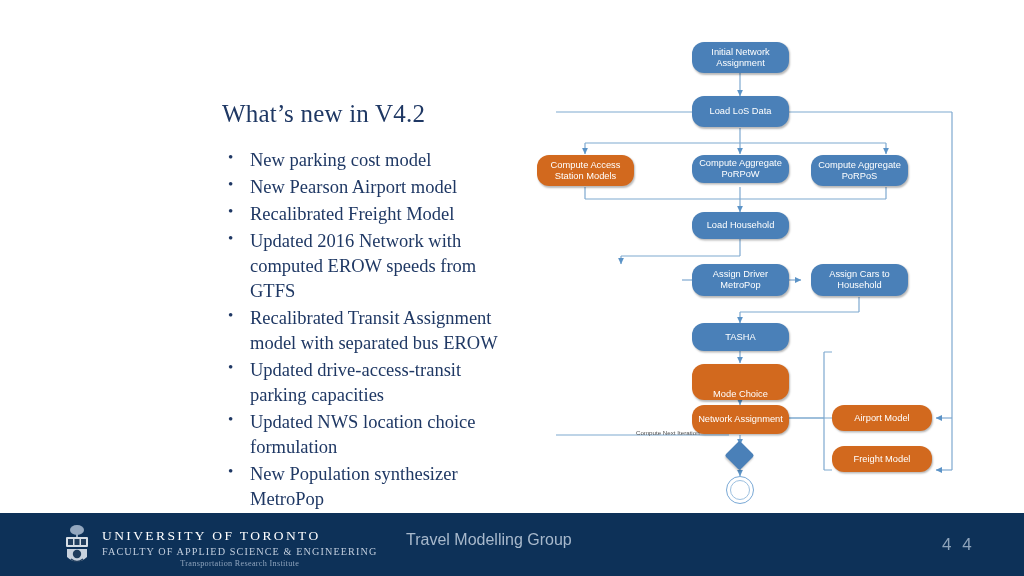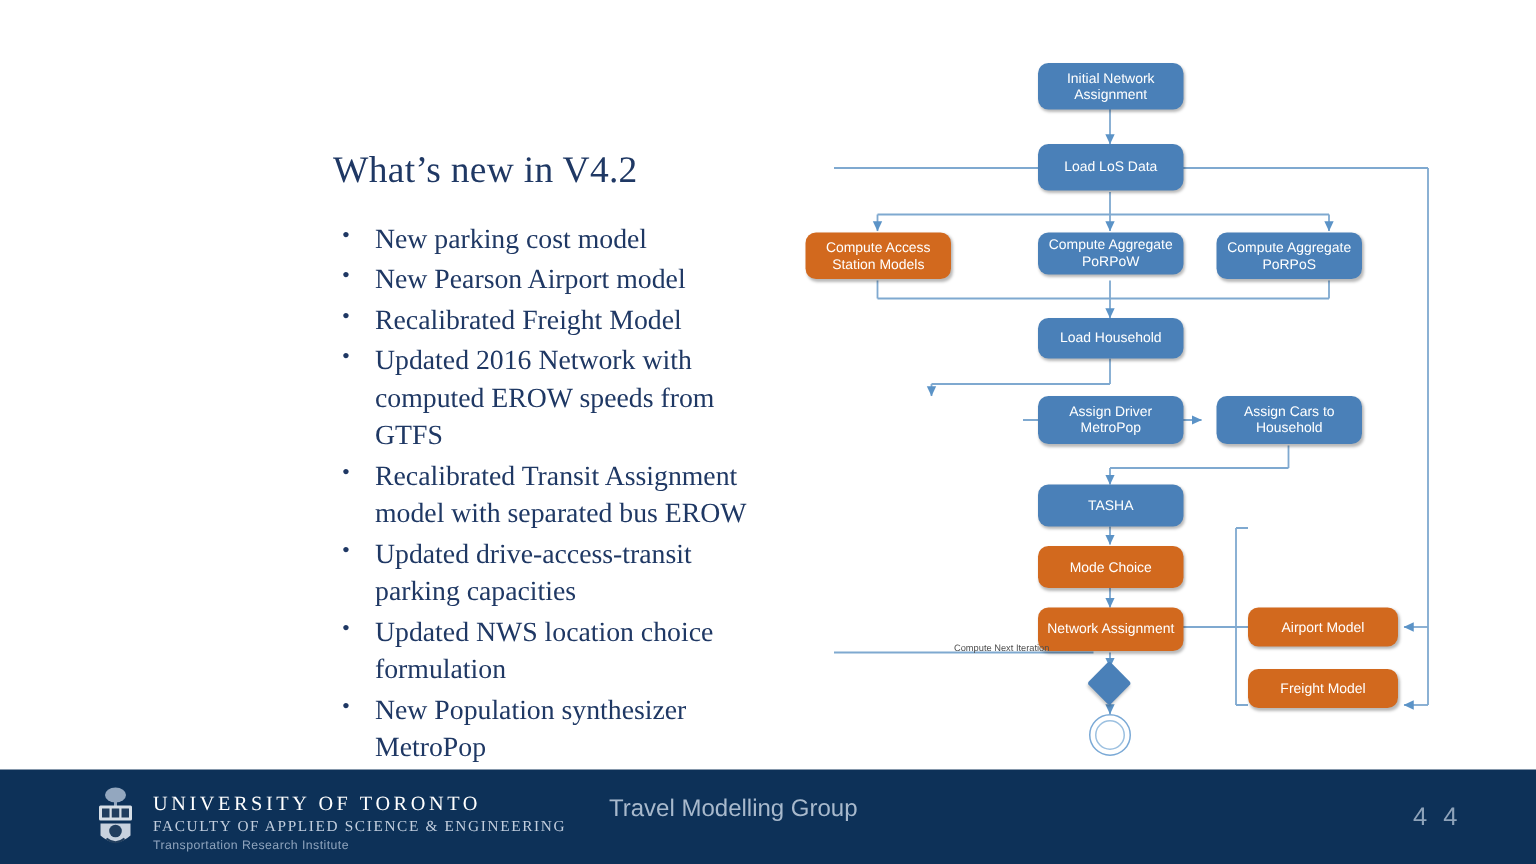--- a/index.html
+++ b/index.html
@@ -23,21 +23,21 @@
     font-size:18.5px;line-height:1.355;color:#1F3864;
   }
   #bullet-list li:before{
     content:"\2022";position:absolute;left:6px;top:-1px;font-size:15px;color:#1F3864;
   }
 
   
   #flowchart{position:absolute;left:556px;top:24px;width:420px;height:480px;}
   #flowchart svg{position:absolute;left:0;top:0;}
   .node{
-    position:absolute;border-radius:7px;color:#fff;display:flex;align-items:center;
+    position:absolute;border-radius:12px;color:#fff;display:flex;align-items:center;
     justify-content:center;text-align:center;line-height:1.15;
     font-family:"Liberation Sans",sans-serif;font-size:9.3px;
     box-shadow:1px 1.5px 2px rgba(0,0,0,.28);
     padding:0;box-sizing:border-box;
   }
   .blue{background:#4a80b8;}
   .orange{background:#d2691e;}
   .edge-label{
     position:absolute;font-family:"Liberation Sans",sans-serif;
     font-size:6.2px;color:#4f4f4f;white-space:nowrap;
@@ -66,21 +66,21 @@
   #logo-line1{
     font-size:13.5px;letter-spacing:2.4px;color:#ffffff;
     font-family:"Liberation Serif",serif;line-height:1.15;
   }
   #logo-line2{
     font-size:10.2px;letter-spacing:1.1px;color:#c2cede;
     font-family:"Liberation Serif",serif;line-height:1.35;margin-top:1px;
   }
   #logo-line3{
     font-size:8.2px;letter-spacing:.3px;color:#8fa4bd;
-    font-family:Liberation Sans, sans-serif;line-height:1.3;margin-top:1px;
+    font-family:Liberation Serif, serif;line-height:1.3;margin-top:1px;text-align:center;
   }
   #footer-title{
     position:absolute;left:406px;top:18px;font-size:16px;color:#a8b9cc;
     font-family:"Liberation Sans",sans-serif;
   }
   #page-number{
     position:absolute;left:942px;top:22px;font-size:17px;color:#8ea3ba;
     font-family:"Liberation Sans",sans-serif;letter-spacing:3px;
   }
 </style>
@@ -181,21 +181,21 @@
     </div>
 
     <div class="node blue" style="left:255px;top:240px;width:97px;height:32px;">
       <span>Assign Cars to Household</span>
     </div>
 
     <div class="node blue" style="left:136px;top:299px;width:97px;height:28px;">
       <span>TASHA</span>
     </div>
 
-    <div class="node orange" style="left:136px;top:340px;width:97px;height:28px;">
+    <div class="node orange" style="left:136px;top:340px;width:97px;height:36px;align-items:flex-end;">
       <span>Mode Choice</span>
     </div>
 
     <div class="node orange" style="left:136px;top:381px;width:97px;height:29px;">
       <span>Network Assignment</span>
     </div>
 
 
     <div class="node orange" style="left:276px;top:381px;width:100px;height:26px;">
       <span>Airport Model</span>

